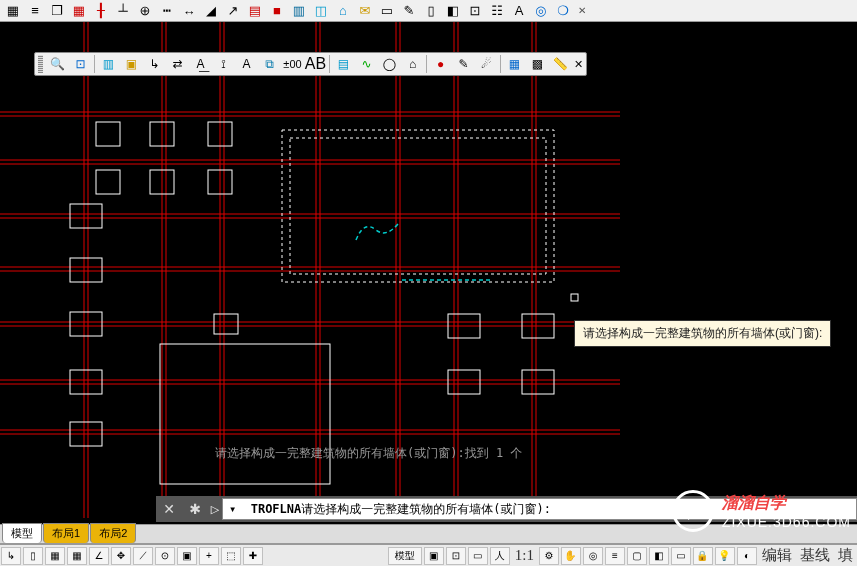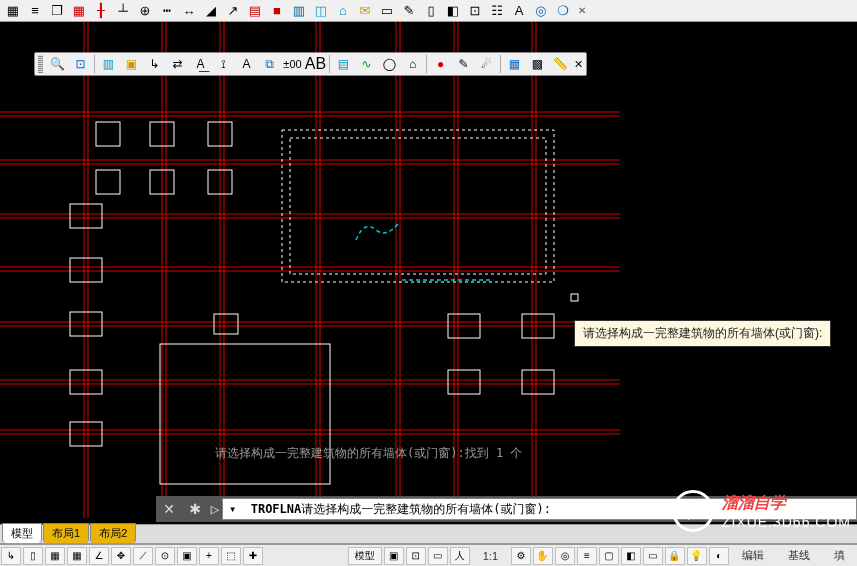--- a/index.html
+++ b/index.html
@@ -37,21 +37,21 @@
 
 .tabs { position: absolute; bottom: 22px; left: 0; right: 0; height: 20px; background: #ddd; display: flex; align-items: flex-end; padding-left: 2px; border-top: 1px solid #999; border-bottom: 1px solid #999; }
 .tabs .tab { padding: 2px 8px; border: 1px solid #888; border-bottom: none; background: #eab308; font-size: 11px; margin-right: 1px; cursor: pointer; border-radius: 0 0 4px 4px; }
 .tabs .tab.active { background: #fff; }
 .tabs .tab-fill { flex: 1; }
 
 
 .statusbar { position: absolute; bottom: 0; left: 0; right: 0; height: 22px; background: #eaeaea; display: flex; align-items: center; border-top: 1px solid #999; }
 .statusbar .sb-btn { height: 18px; min-width: 20px; margin: 0 1px; padding: 0 2px; display: flex; align-items: center; justify-content: center; border: 1px solid #c0c0c0; background: #f5f5f5; cursor: pointer; font-size: 10px; }
 .statusbar .sb-spacer { flex: 1; }
-.statusbar .sb-text { padding: 0 12px; font-size: 11px; color: #333; }
+.statusbar .sb-text { padding: 0 4px; font-size: 15px; color: #333; font-family: Liberation Serif, serif; }
 
 
 .watermark { position: absolute; right: 6px; top: 490px; display: flex; align-items: center; gap: 8px; z-index: 20; }
 .watermark .play { width: 42px; height: 42px; border: 3px solid #fff; border-radius: 50%; display: flex; align-items: center; justify-content: center; }
 .watermark .play::after { content:""; border-left: 14px solid #fff; border-top: 9px solid transparent; border-bottom: 9px solid transparent; margin-left:4px;}
 .watermark .wm-text { color: #ef4444; font-size: 16px; font-weight: bold; font-style: italic; }
 .watermark .wm-sub { color: #fff; font-size: 14px; letter-spacing: 1px; }
 
 
 .ico { font-size: 13px; line-height: 1; }

